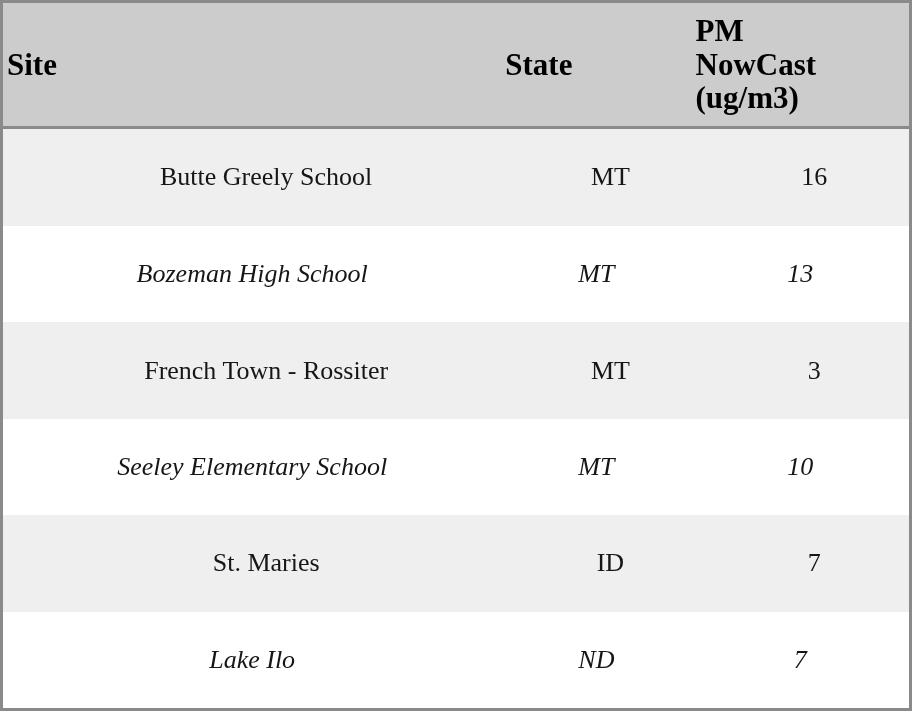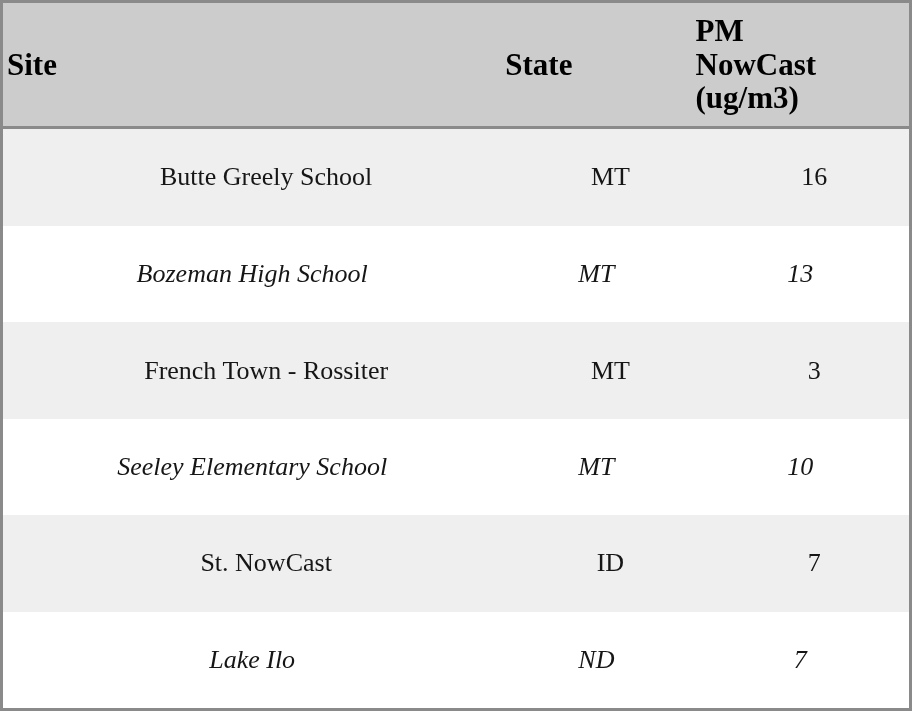--- a/index.html
+++ b/index.html
@@ -101,21 +101,21 @@
         <td>French Town - Rossiter</td>
         <td>MT</td>
         <td>3</td>
       </tr>
       <tr class="even-row">
         <td>Seeley Elementary School</td>
         <td>MT</td>
         <td>10</td>
       </tr>
       <tr class="odd-row">
-        <td>St. NowCast</td>
+        <td>St. Maries</td>
         <td>ID</td>
         <td>7</td>
       </tr>
       <tr class="even-row">
         <td>Lake Ilo</td>
         <td>ND</td>
         <td>7</td>
       </tr>
     </tbody>
   </table>

